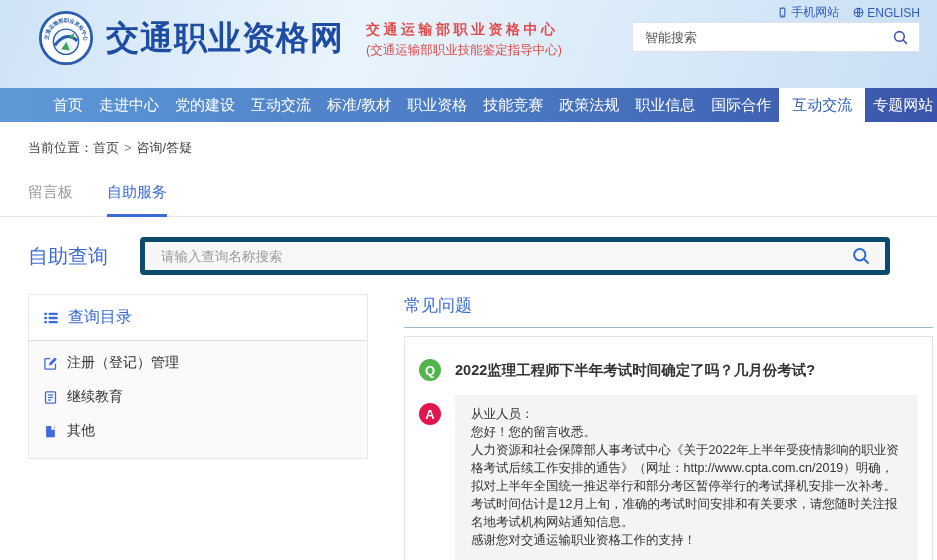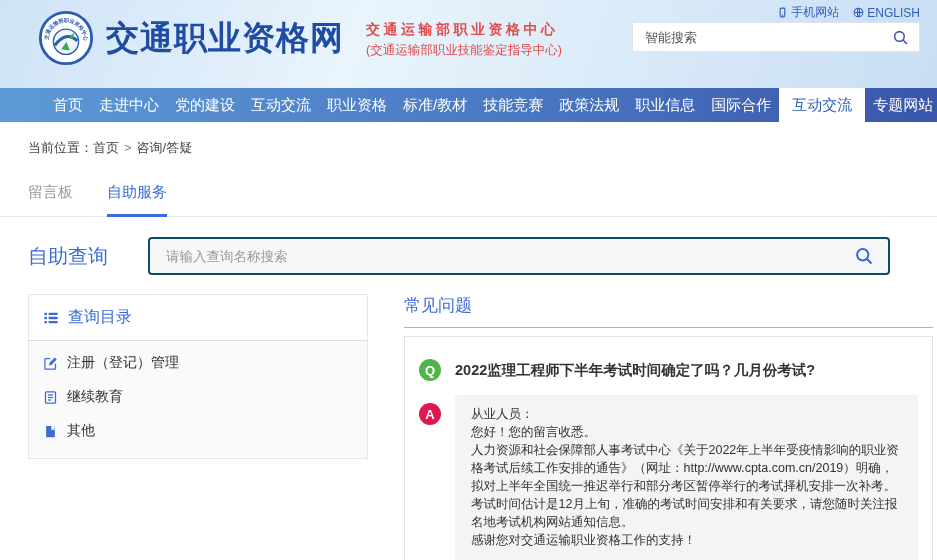--- a/index.html
+++ b/index.html
@@ -37,23 +37,23 @@
   .breadcrumb { padding:17px 28px 0; font-size:13px; color:#454545; }
   .breadcrumb a { color:#454545; text-decoration:none; cursor:pointer; }
   .breadcrumb .sep { color:#888; margin:0 5px; }
 
   
   .tabs { margin-top:26px; padding:0 28px; border-bottom:1px solid #e9e9e9; display:flex; gap:34px; }
   .tab { font-size:15px; color:#999; padding-bottom:12px; border-bottom:3px solid transparent; margin-bottom:-1px; cursor:pointer; }
   .tab.active { color:#3a6bd8; border-bottom-color:#3a6bd8; }
 
   
-  .query-row { margin:20px 47px 0 28px; display:flex; align-items:center;gap:8px; }
+  .query-row { margin:20px 47px 0 28px; display:flex; align-items:center; }
   .query-label { font-size:20px; color:#3a6bd8; width:112px; flex:0 0 auto; }
-  .query-input-wrap { flex:1; height:38px; background:#f7f7f7; border:2px solid #0c4a6e; border-radius:4px;
+  .query-input-wrap { flex:1; height:38px; background:#f7f7f7; border:5px solid #0c4a6e; border-radius:4px;
     display:flex; align-items:center; padding:0 14px; }
   .query-input-wrap input { flex:1; border:none; outline:none; background:transparent; font-size:13.5px; color:#333; font-family:inherit; }
   .query-input-wrap input::placeholder { color:#999; }
   .query-search-btn { border:none; background:transparent; padding:0; width:20px; height:20px; color:#2e6bd8; cursor:pointer; }
   .query-search-btn svg { width:20px; height:20px; }
 
   
   .main { display:flex; gap:36px; margin:19px 4px 0 28px; align-items:flex-start; }
 
   .sidebar { width:340px; flex:0 0 auto; border:1px solid #e5e7e9; background:#fdfdfd; }
@@ -125,22 +125,22 @@
           <line x1="15.6" y1="15.6" x2="21" y2="21"></line>
         </svg>
     </div>
   </header>
 
   <nav class="nav">
     <a class="nav-item">首页</a>
     <a class="nav-item">走进中心</a>
     <a class="nav-item">党的建设</a>
     <a class="nav-item">互动交流</a>
+    <a class="nav-item">标准/教材</a>
     <a class="nav-item">职业资格</a>
-    <a class="nav-item">标准/教材</a>
     <a class="nav-item">技能竞赛</a>
     <a class="nav-item">政策法规</a>
     <a class="nav-item">职业信息</a>
     <a class="nav-item">国际合作</a>
     <a class="nav-item active">互动交流</a>
     <a class="nav-item">专题网站</a>
 
   </nav>
 
   <div class="breadcrumb">

